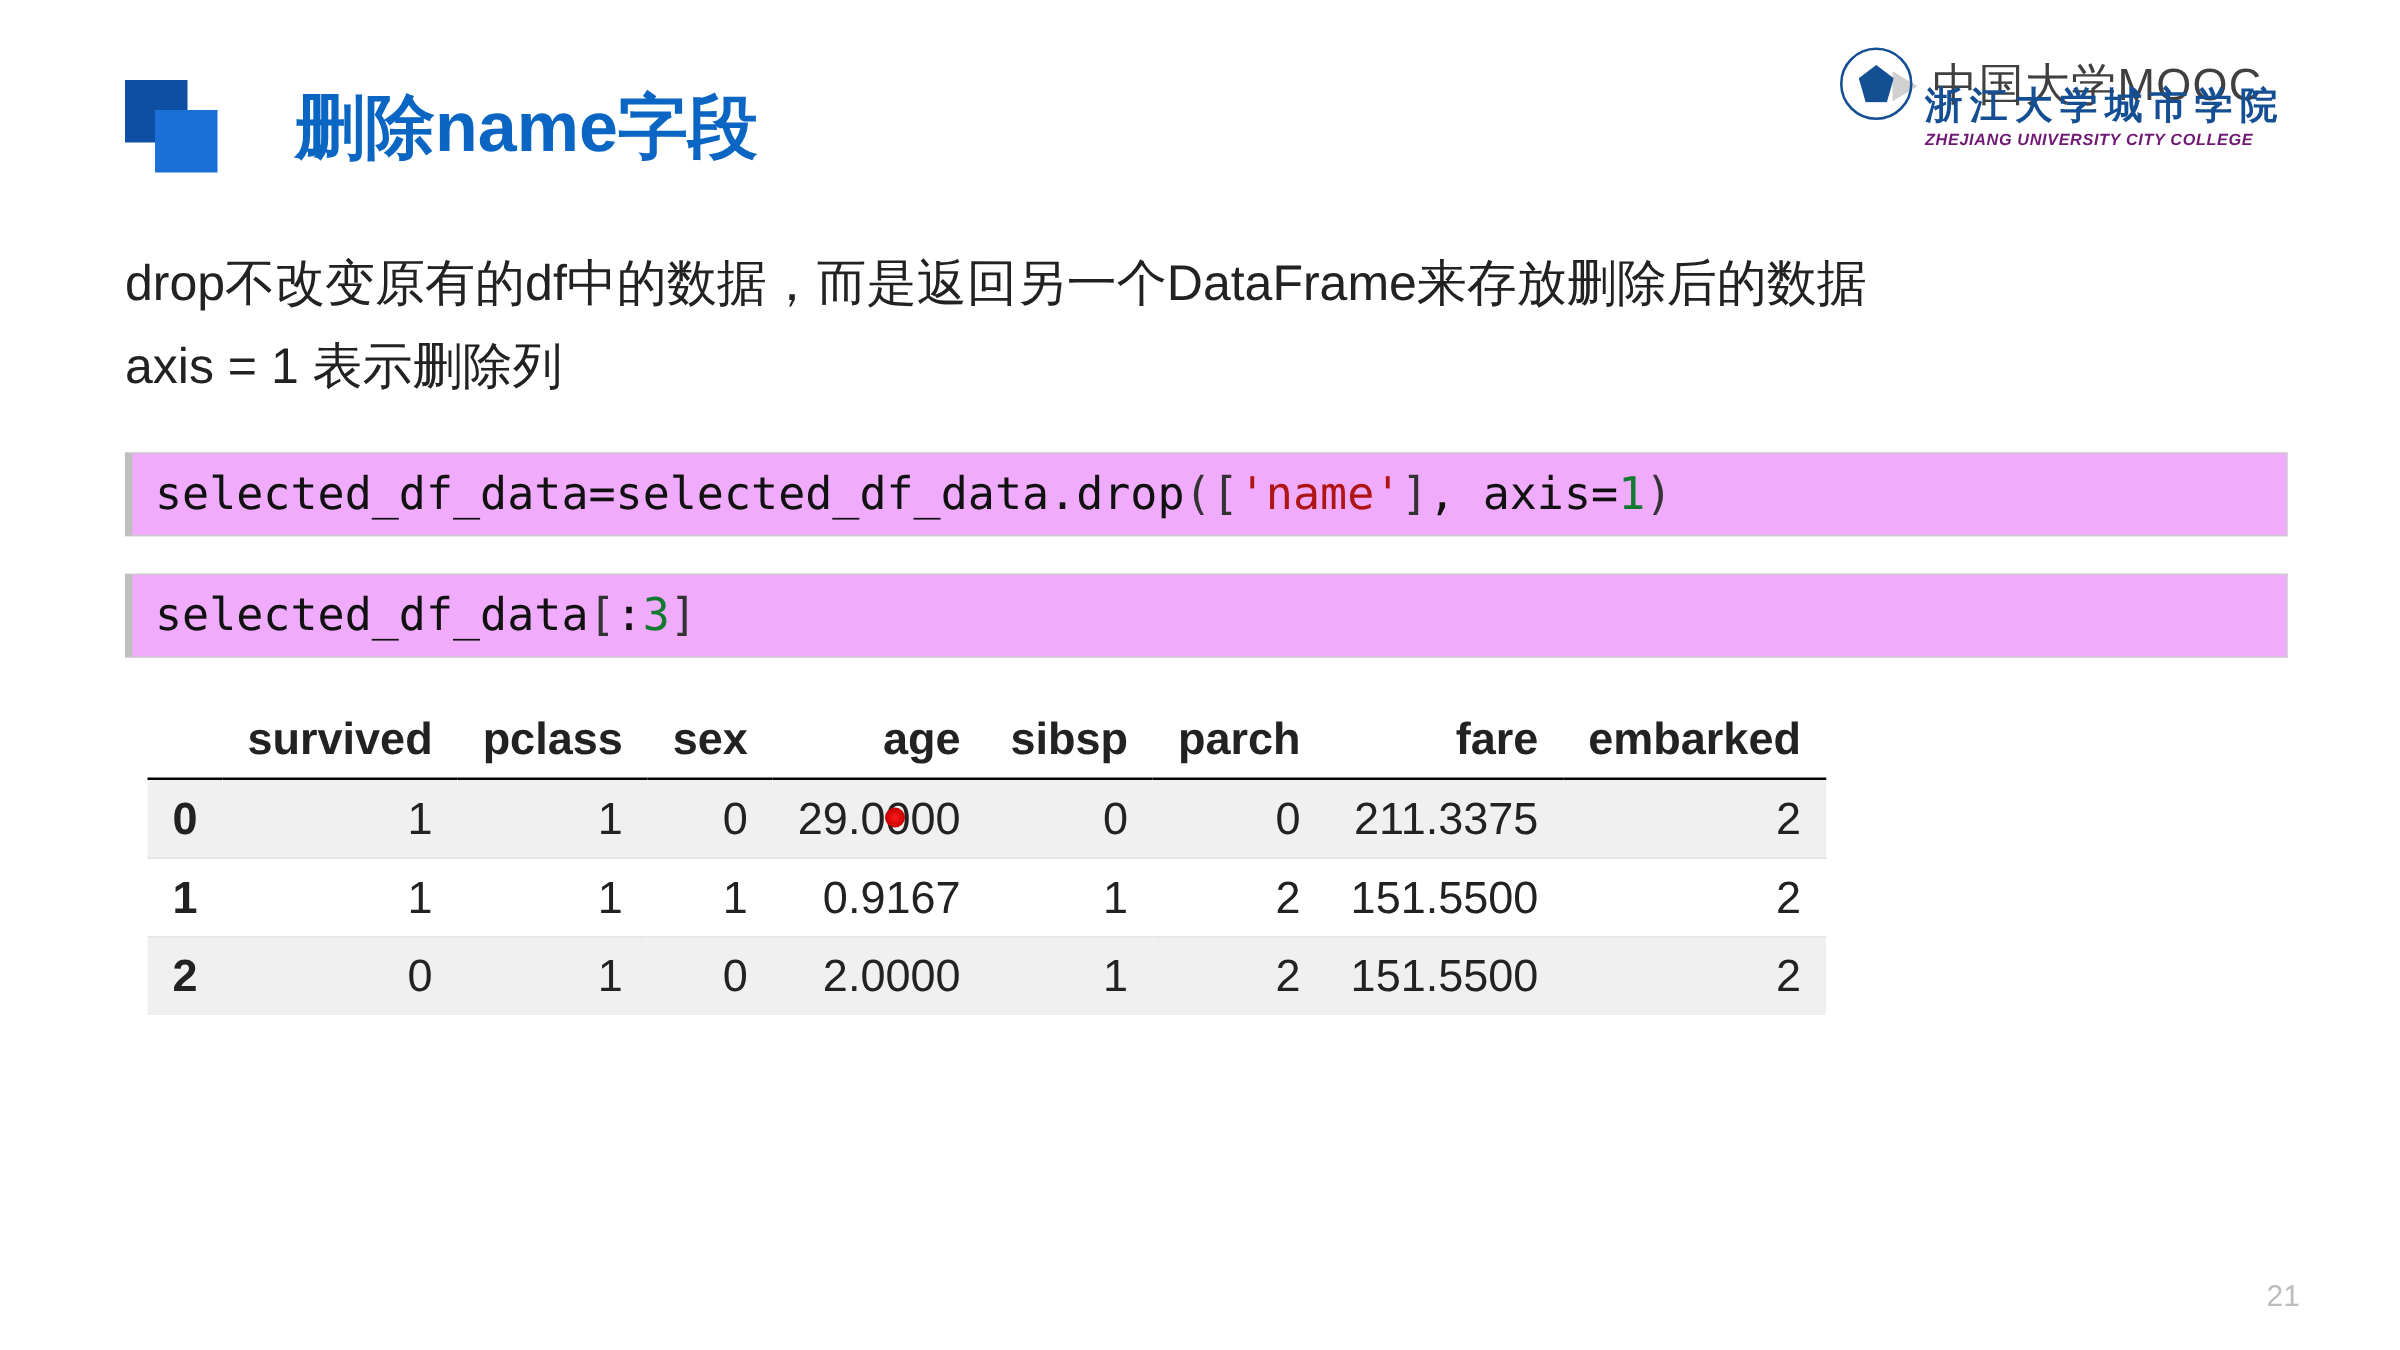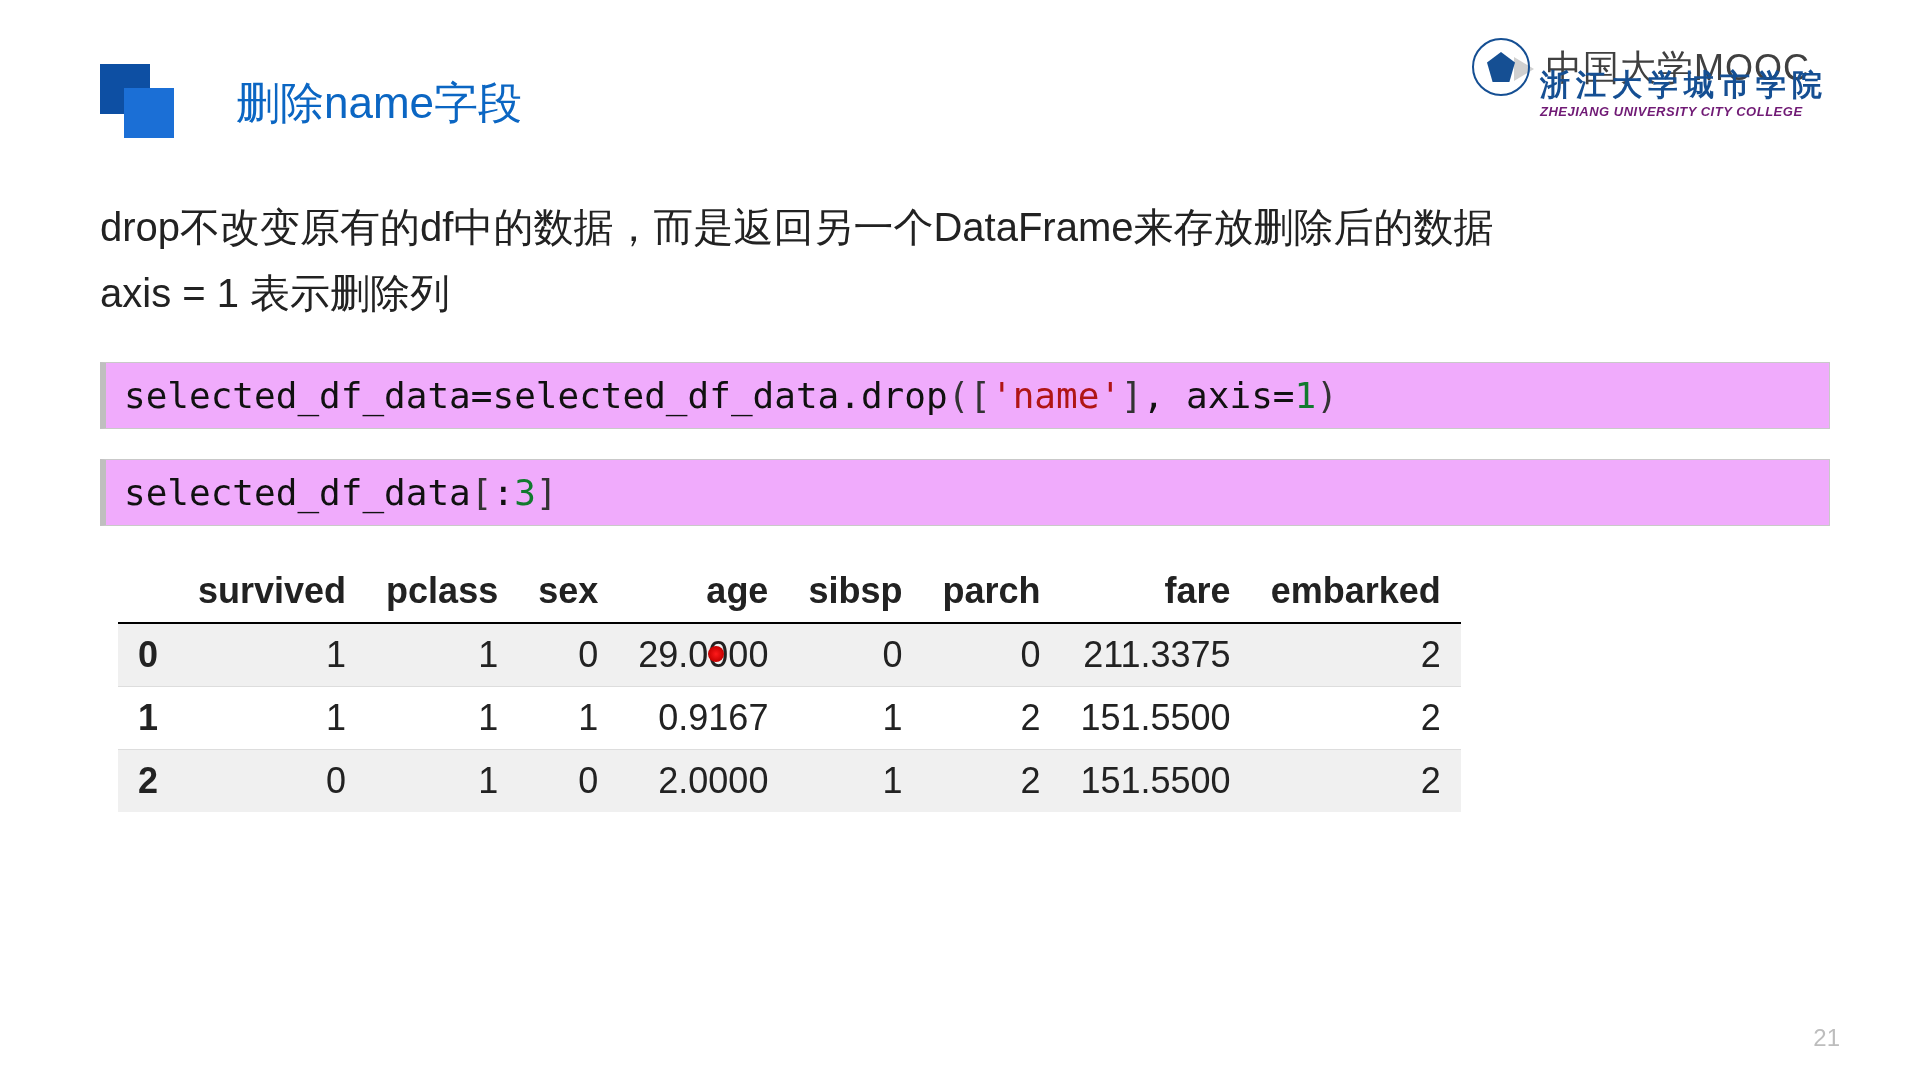--- a/index.html
+++ b/index.html
@@ -16,21 +16,21 @@
   .logo-seal-inner { width: 28px; height: 30px; background: #154f93; clip-path: polygon(50% 0,100% 35%,80% 100%,20% 100%,0 35%); }
   .logo-text { display: flex; flex-direction: column; margin-top: 32px; }
   .logo-cn { font-family: KaiTi, STKaiti, serif; color: #154f93; font-size: 30px; letter-spacing: 6px; line-height: 1; font-weight: 600; }
   .logo-en { color: #701a75; font-size: 13px; letter-spacing: 0.5px; margin-top: 4px; font-weight: 600; font-style: italic; }
 
   
   .title-row { display: flex; align-items: center; margin-top: 4px; margin-bottom: 52px; }
   .bullet { position: relative; width: 78px; height: 78px; margin-right: 58px; }
   .bullet .sq-back { position: absolute; top: 0; left: 0; width: 50px; height: 50px; background: #0d4fa3; }
   .bullet .sq-front { position: absolute; top: 24px; left: 24px; width: 50px; height: 50px; background: #1b6fd6; }
-  .slide-title { color: #0b66c3; font-size: 44px; font-weight: 400; }
+  .slide-title { color: #0b66c3; font-size: 56px; font-weight: 700; }
 
   .body-text { font-size: 40px; line-height: 1.65; color: #222; margin-bottom: 36px; }
 
   
   .code-cell { border: 1px solid #c9c9c9; border-left: 6px solid #bfbfbf; background: #f0abfc; padding: 12px 18px; font-family: "DejaVu Sans Mono", Menlo, Consolas, monospace; font-size: 36px; margin-bottom: 30px; white-space: pre; color: #111; }
   .code-cell .kw, .code-cell .op { color: #111; }
   .code-cell .fn { color: #111; }
   .code-cell .paren { color: #333; }
   .code-cell .str { color: #b01515; }
   .code-cell .num { color: #117a2e; }

